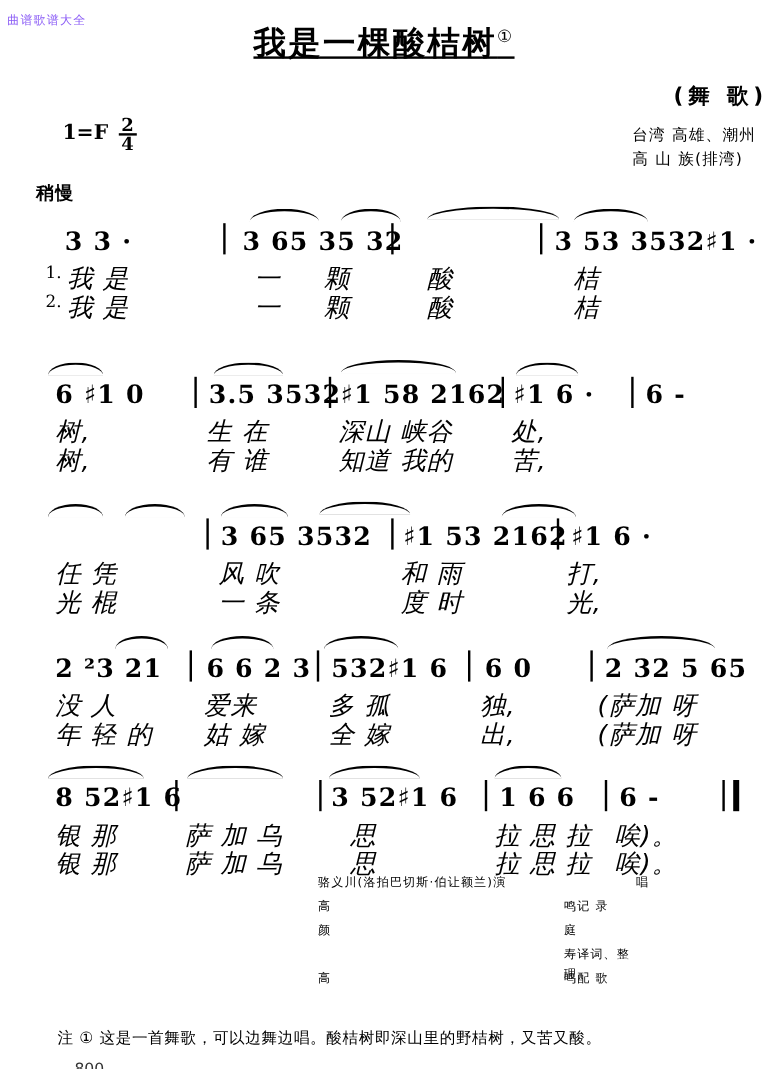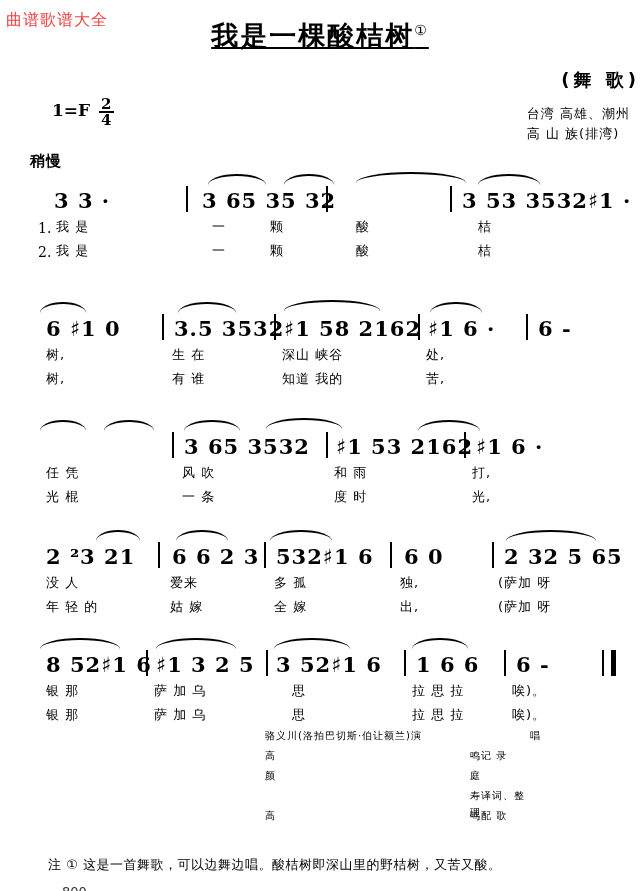--- a/index.html
+++ b/index.html
@@ -17,22 +17,22 @@
   }
   .page {
     position: relative;
     width: 640px;
     height: 891px;
   }
   .watermark {
     position: absolute;
     top: 10px;
     left: 6px;
-    font-size: 16px;
-    color: #ef4444;
+    font-size: 10px;
+    color: #8b5cf6;
     letter-spacing: 1px;
     font-family: "DejaVu Sans", sans-serif;
   }
   .title {
     position: absolute;
     top: 18px;
     left: 0;
     width: 640px;
     text-align: center;
     font-size: 27px;
@@ -122,23 +122,24 @@
   }
   .slur {
     position: absolute;
     border-top: 2px solid #000;
     border-left: 0; border-right: 0; border-bottom: 0;
     border-radius: 50%/100% 100% 0 0;
     height: 9px;
   }
   .lyricline {
     position: absolute;
-    font-size: 13px;
+    font-size: 21px;
     letter-spacing: 1px;
     white-space: nowrap;
+    font-style: italic;
   }
   .numlabel {
     position: absolute;
     font-size: 14px;
     font-family: "DejaVu Serif", serif;
   }
 
   .endbar {
     position: absolute;
     top: 0;
@@ -326,21 +327,20 @@
 
   <div class="system" style="top:636px;">
     <div class="row-notes">
       <div class="slur" style="left:14px; top:2px; width:80px;"></div>
       <div class="slur" style="left:130px; top:2px; width:80px;"></div>
       <div class="slur" style="left:248px; top:2px; width:76px;"></div>
       <div class="slur" style="left:386px; top:2px; width:56px;"></div>
 
       <div class="cell" style="left:20px; top:16px;">8 52♯1 6</div>
       <div class="bar" style="left:120px; top:14px;"></div>
-      <div class="cell" style="left:130px; top:16px;">♯1 3  2 5</div>
       <div class="bar" style="left:240px; top:14px;"></div>
       <div class="cell" style="left:250px; top:16px;">3 52♯1 6</div>
       <div class="bar" style="left:378px; top:14px;"></div>
       <div class="cell" style="left:390px; top:16px;">1 6 6</div>
       <div class="bar" style="left:478px; top:14px;"></div>
       <div class="cell" style="left:490px; top:16px;">6  -</div>
       <div class="endbar" style="left:576px; top:14px;"></div>
     </div>
     <div style="position:relative; height:52px;">
       <div class="lyricline" style="left:20px; top:0px;">银 那</div>

